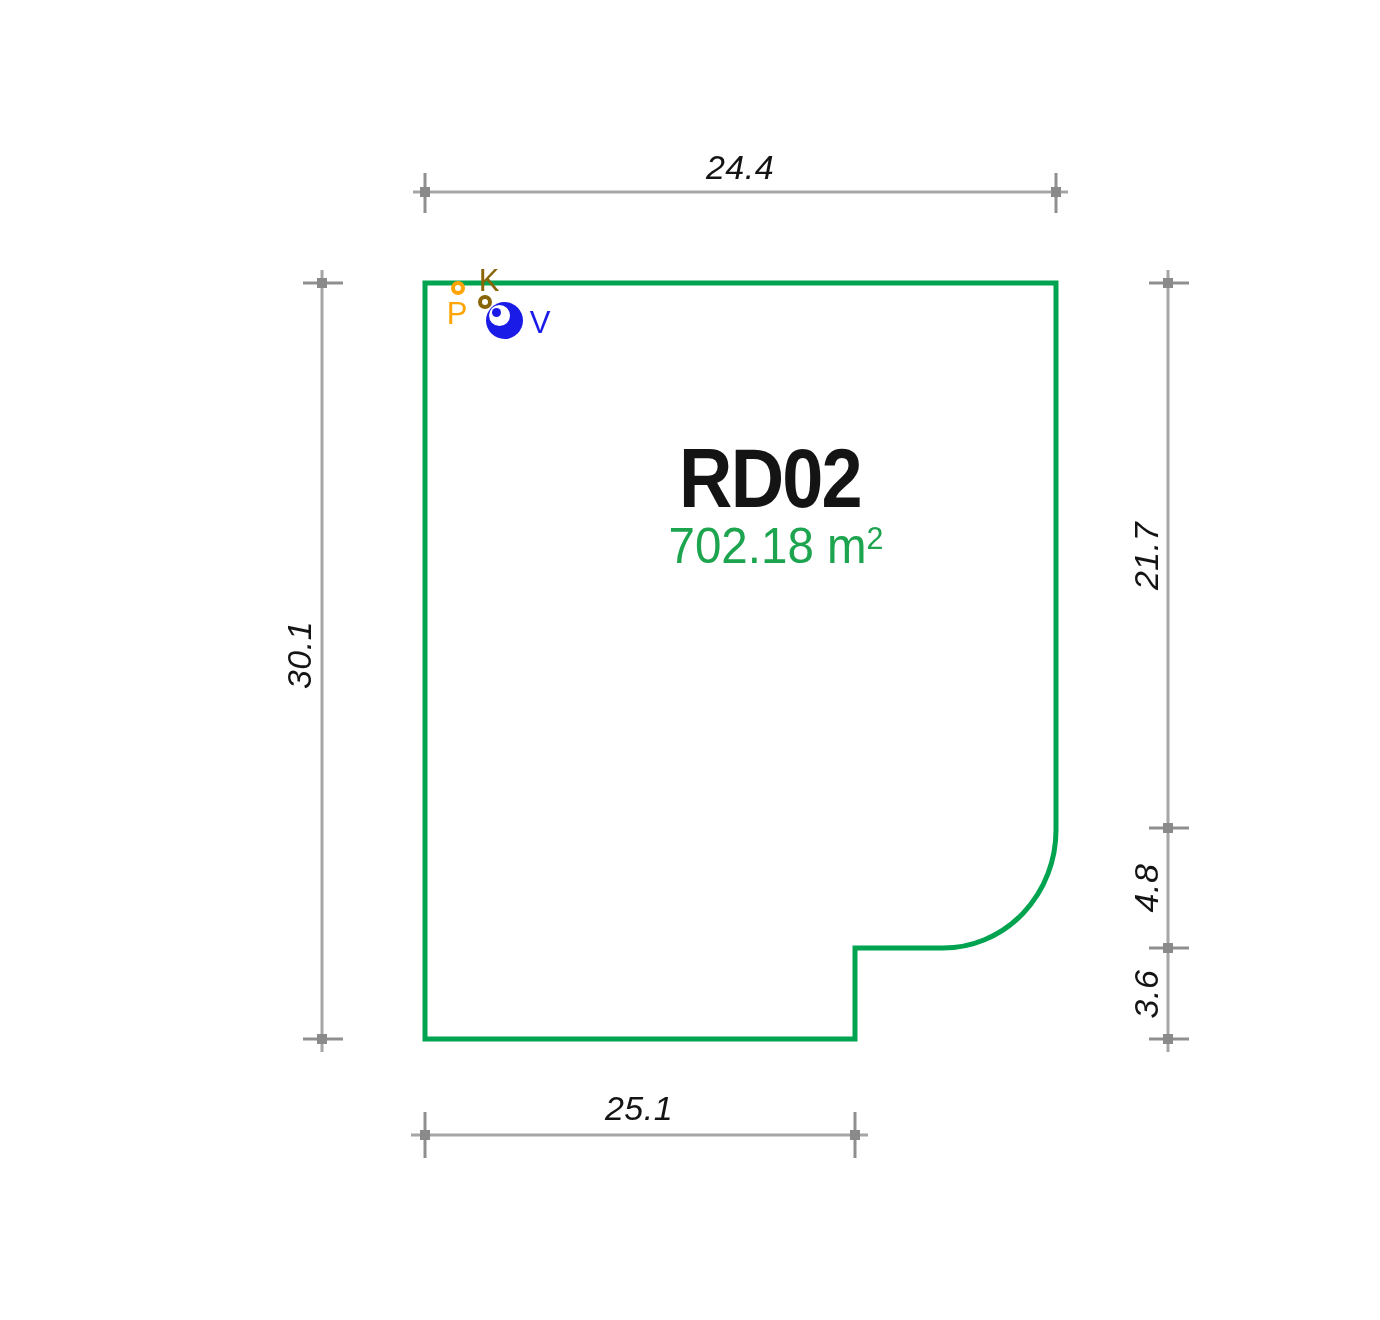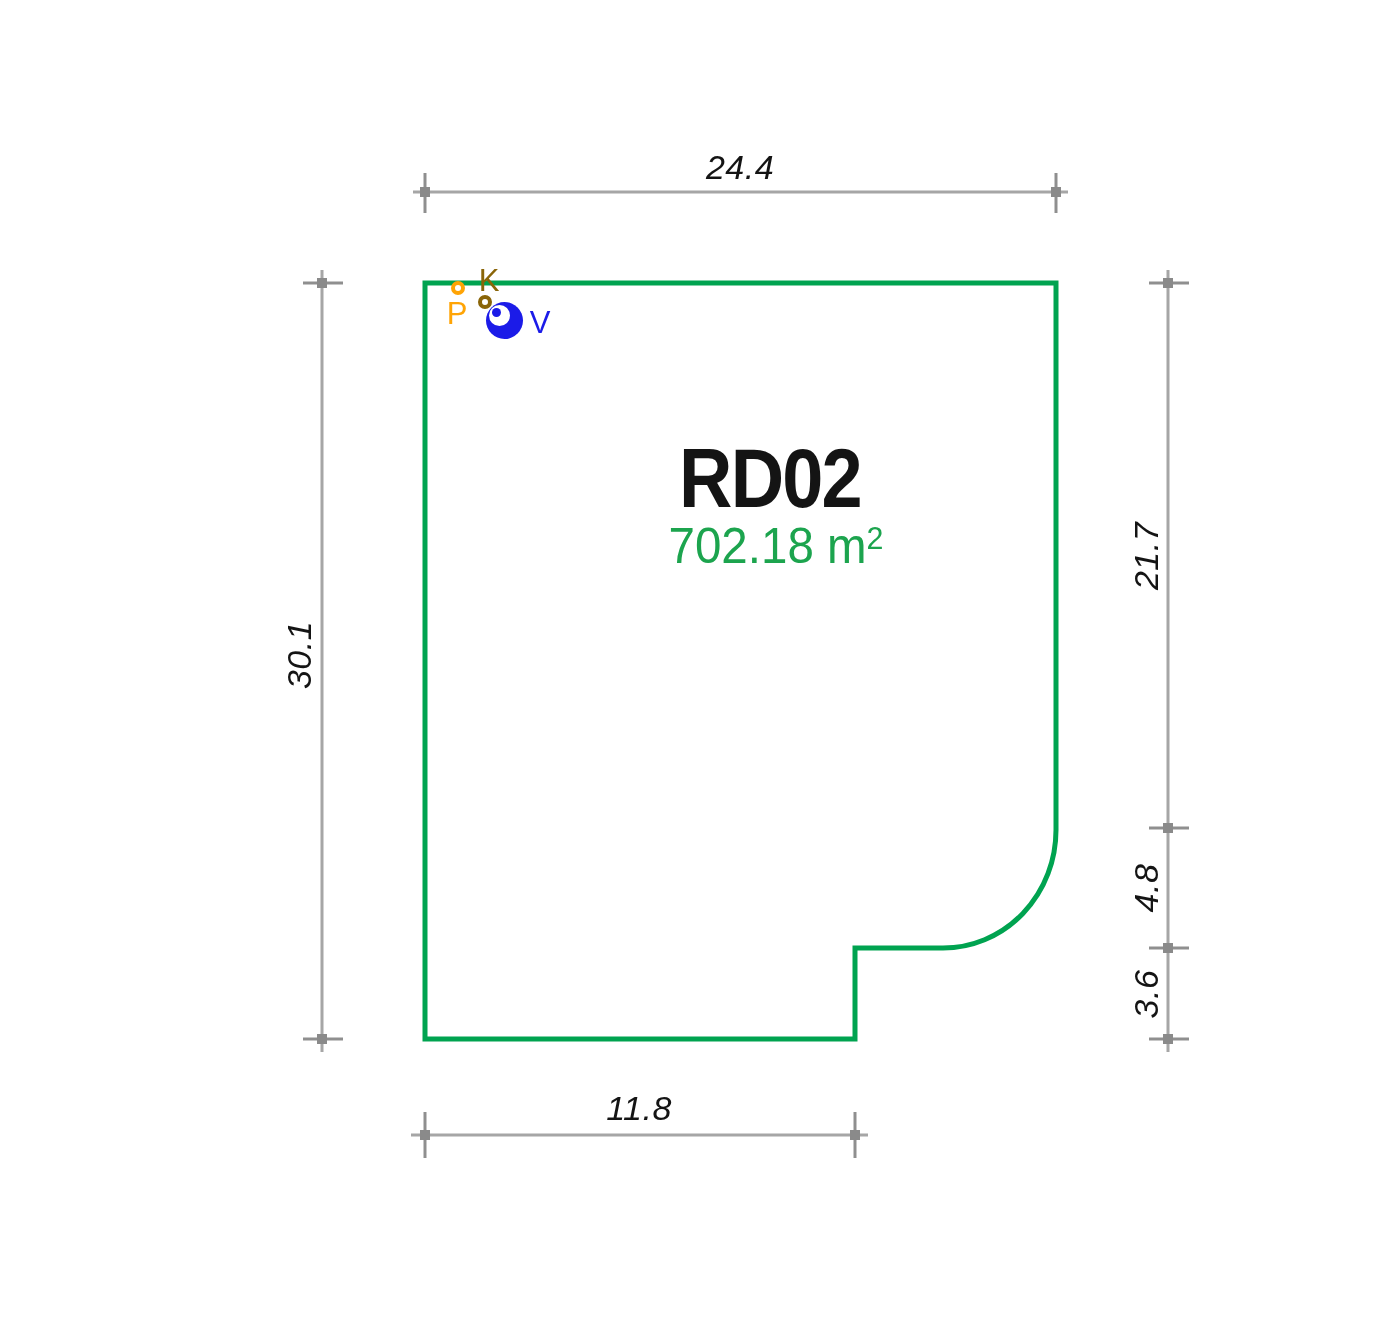--- a/index.html
+++ b/index.html
@@ -146,21 +146,21 @@
       <rect x="420" y="1130" width="10" height="10" fill="#8a8a8a" stroke="none"></rect>
       <rect x="850" y="1130" width="10" height="10" fill="#8a8a8a" stroke="none"></rect>
     </g>
   </svg>
 
   <span class="dim-label" style="left:740px; top:167px;">24.4</span>
   <span class="dim-label rot" style="left:299px; top:655px;">30.1</span>
   <span class="dim-label rot" style="left:1146px; top:556px;">21.7</span>
   <span class="dim-label rot" style="left:1146px; top:888px;">4.8</span>
   <span class="dim-label rot" style="left:1146px; top:994px;">3.6</span>
-  <span class="dim-label" style="left:639px; top:1108px;">11.8</span>
+  <span class="dim-label" style="left:639px; top:1108px;">25.1</span>
 
   <div class="parcel-id">RD02</div>
   <div class="parcel-area"><span>702.18 m</span><sup>2</sup></div>
 
   <div class="donut p"></div>
   <span class="marker-label p">P</span>
 
   <div class="donut k"></div>
   <span class="marker-label k">K</span>
 

